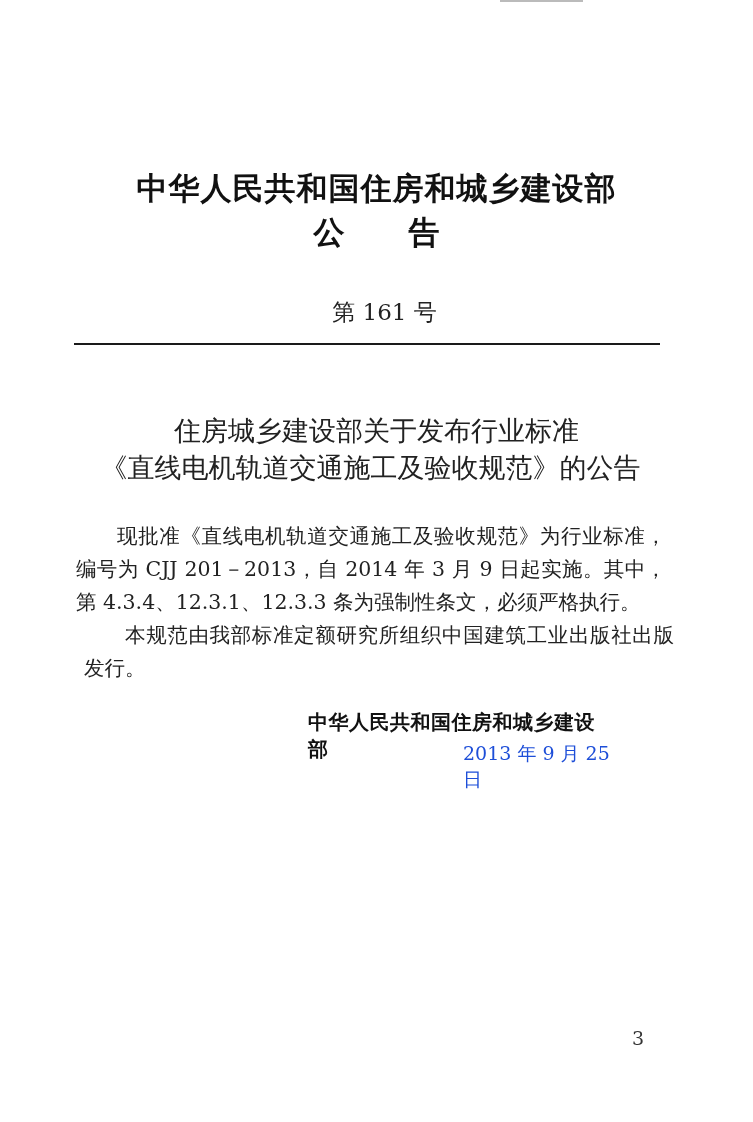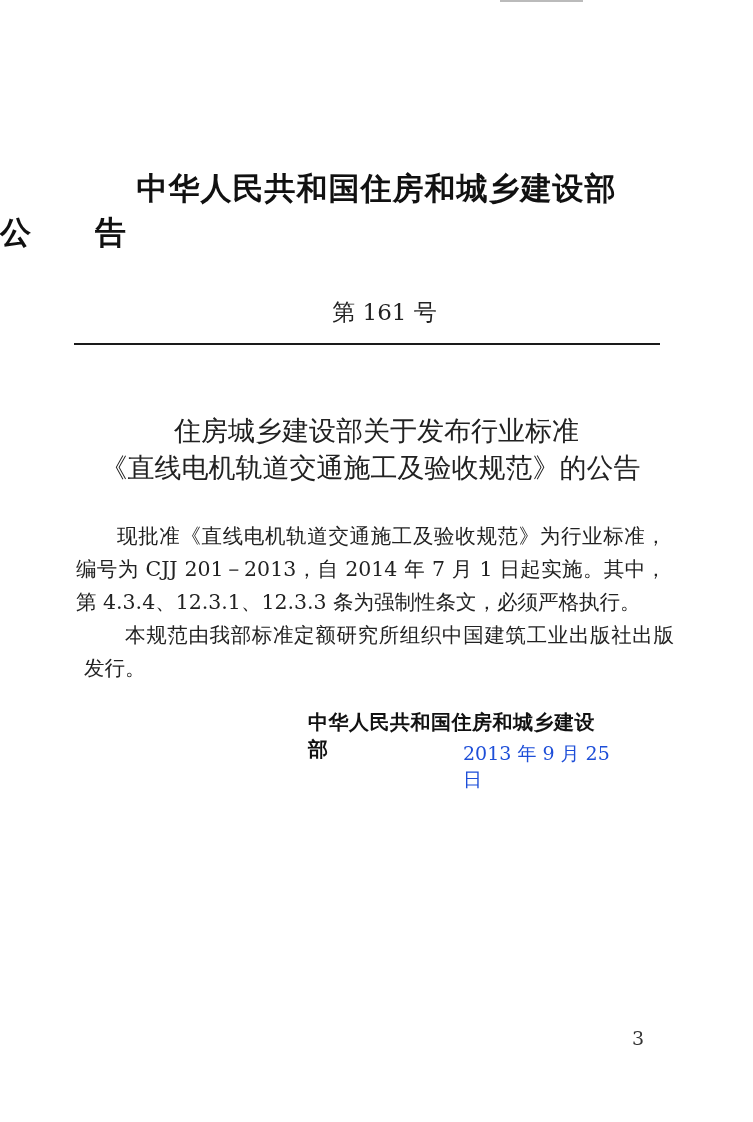--- a/index.html
+++ b/index.html
@@ -6,21 +6,21 @@
   body {
     width: 753px; height: 1122px; background: #ffffff; position: relative; overflow: hidden;
     font-family: "DejaVu Serif", "Liberation Serif", serif; color: #1a1a1a;
   }
   .page { position: absolute; left: 0; top: 0; width: 611px; height: 1122px; }
   .ministry-title {
     position: absolute; left: 0; width: 753px; top: 168px; text-align: center;
     font-family: "DejaVu Sans", sans-serif; font-weight: bold; font-size: 31px; letter-spacing: 1px; color: #111;
   }
   .notice-title {
-    position: absolute; left: 0; width: 753px; top: 212px; 
+    position: absolute; left: 0; width: 753px; top: 212px; text-align: center;
     font-family: "DejaVu Sans", sans-serif; font-weight: bold; font-size: 31px; color: #111;
     word-spacing: 0;
   }
   .notice-title span { display: inline-block; }
   .notice-title .gap { width: 64px; }
   .number-line {
     position: absolute; left: 8px; width: 753px; top: 297px; text-align: center;
     font-size: 23px; color: #222;
   }
   .rule {
@@ -64,21 +64,21 @@
   </div>
 
   <div class="number-line">第 161 号</div>
 
   <div class="rule"></div>
 
   <div class="heading l1">住房城乡建设部关于发布行业标准</div>
   <div class="heading l2">《直线电机轨道交通施工及验收规范》的公告</div>
 
   <div class="body-text p1">
-    <p>现批准《直线电机轨道交通施工及验收规范》为行业标准，编号为 CJJ 201－2013，自 2014 年 7 月 1 日起实施。其中，第 4.3.4、12.3.1、12.3.3 条为强制性条文，必须严格执行。</p>
+    <p>现批准《直线电机轨道交通施工及验收规范》为行业标准，编号为 CJJ 201－2013，自 2014 年 3 月 9 日起实施。其中，第 4.3.4、12.3.1、12.3.3 条为强制性条文，必须严格执行。</p>
   </div>
   <div class="body-text p2">
     <p>本规范由我部标准定额研究所组织中国建筑工业出版社出版发行。</p>
   </div>
 
   <div class="signature">中华人民共和国住房和城乡建设部</div>
   <div class="date">2013 年 9 月 25 日</div>
 
   <div class="page-number">3</div>
 </div>

